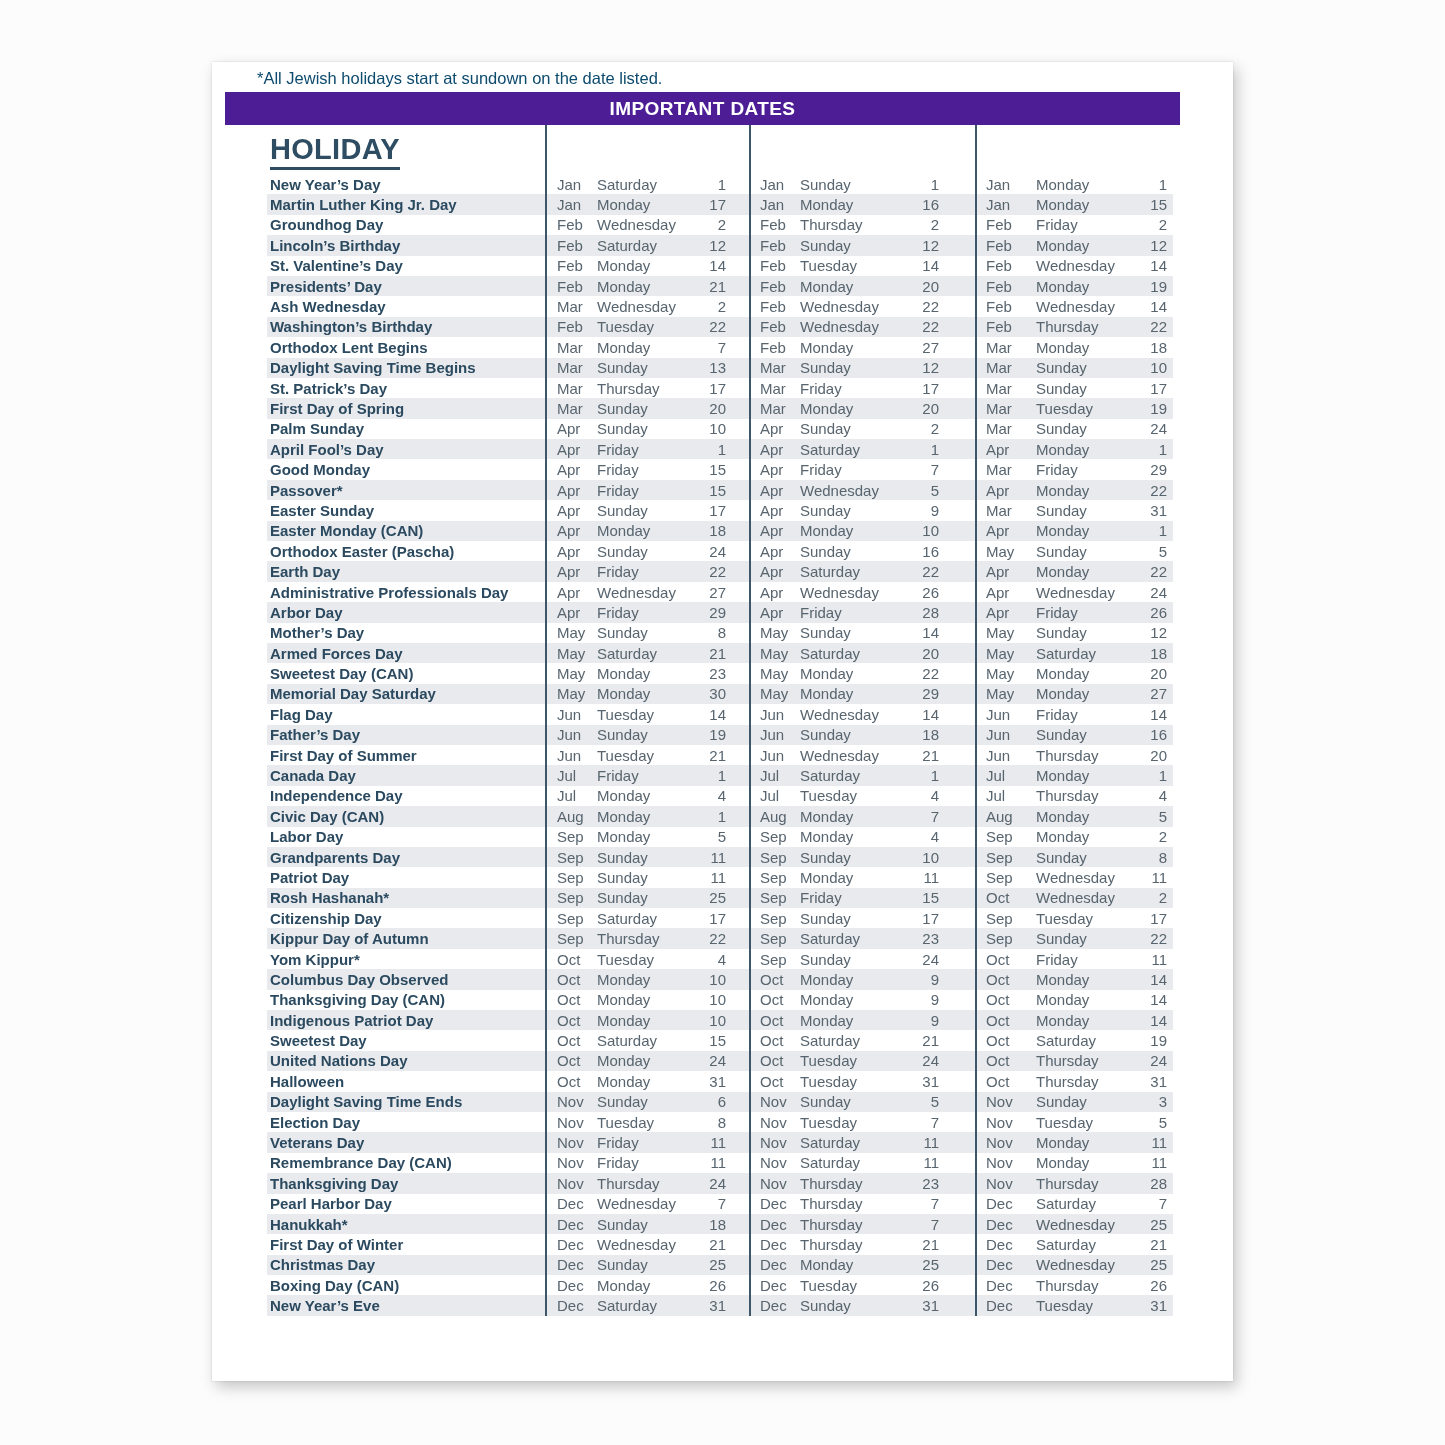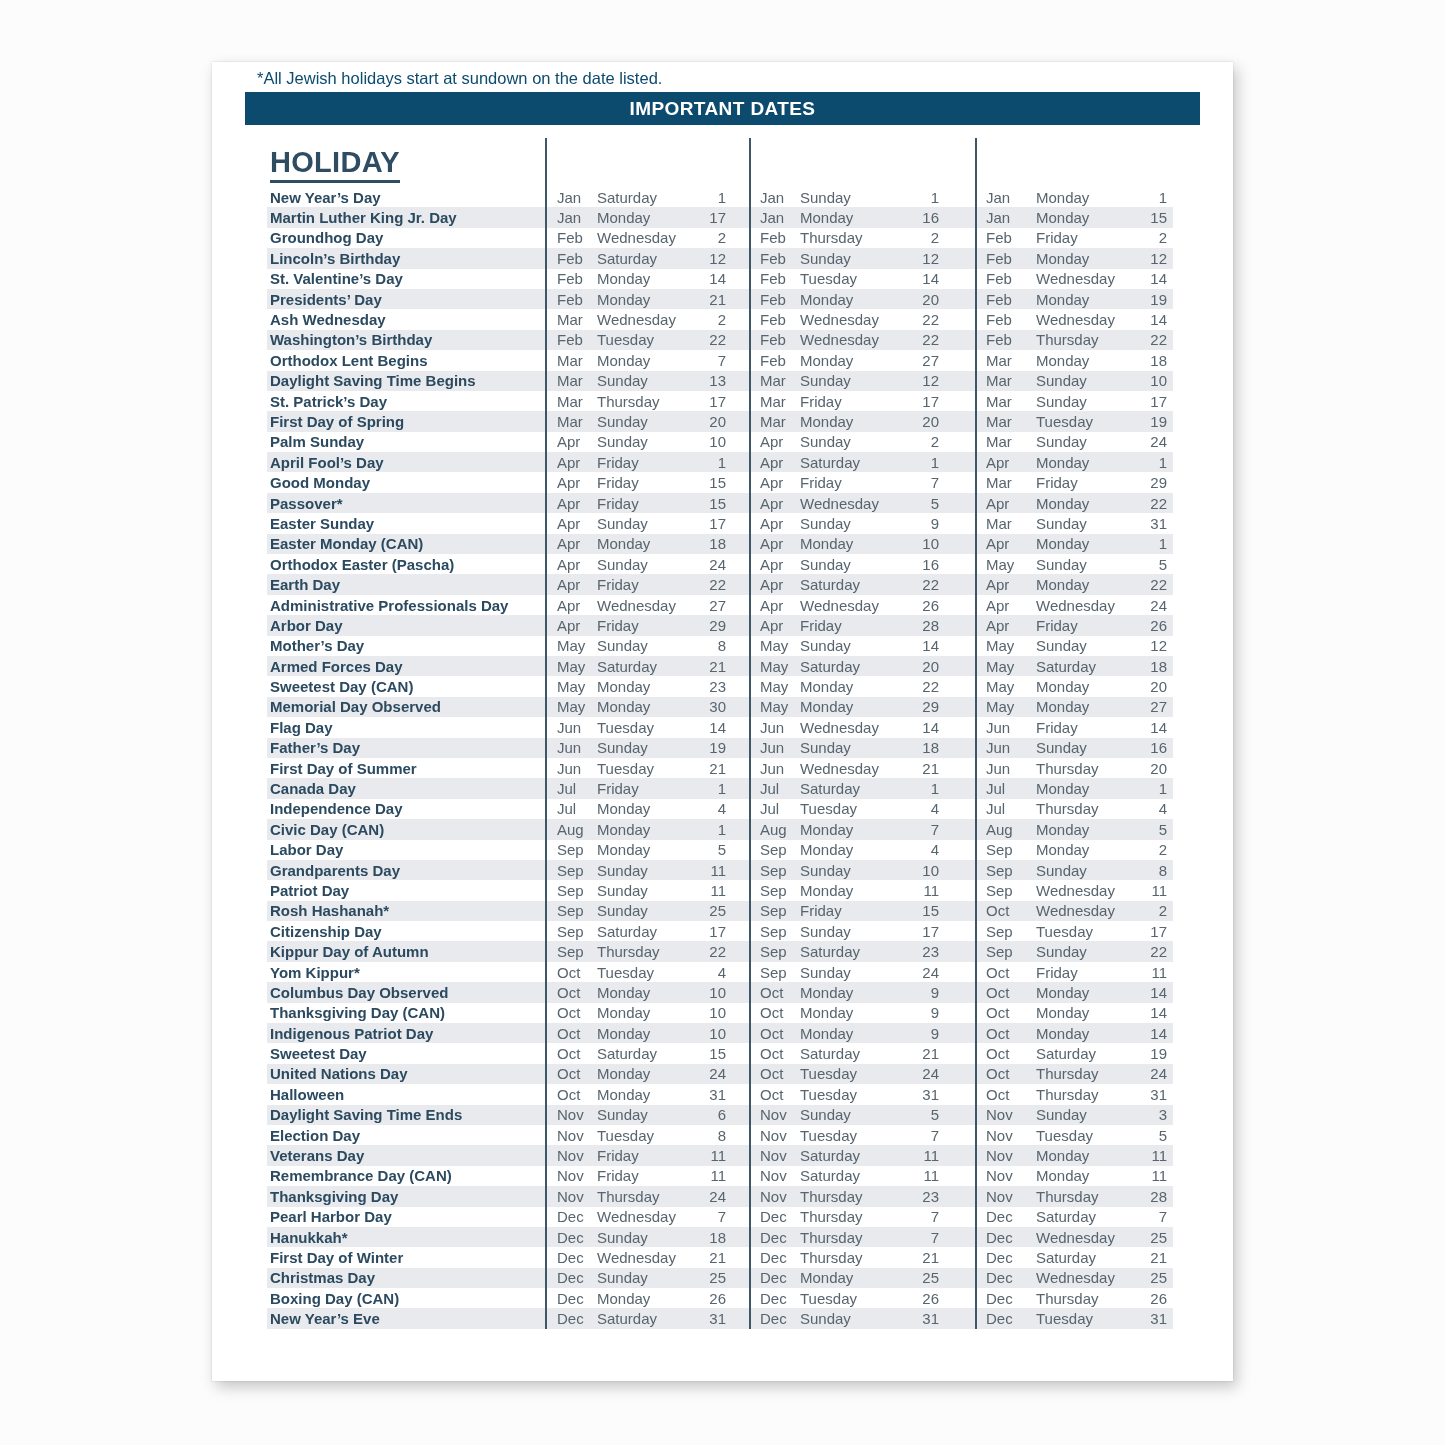--- a/index.html
+++ b/index.html
@@ -12,28 +12,28 @@
   }
   .page {
     position:absolute; left:212px; top:62px;
     width:1021px; height:1319px;
     background:#ffffff;
     box-shadow: 4px 6px 14px rgba(0,0,0,0.22), 0 0 2px rgba(0,0,0,0.15);
   }
   .bar {
     position:absolute; left:13px; top:30px;
     width:955px; height:33px;
-    background:#0c4a6e;
-    display:flex; align-items:center; justify-content:center;margin-left:20px;
+    background:#4c1d95;
+    display:flex; align-items:center; justify-content:center;
   }
   .bar-title {
     color:#ffffff; font-weight:bold; font-size:19px; letter-spacing:0.4px;
   }
   .table-area {
-    position:absolute; left:13px; top:74px; width:955px;
+    position:absolute; left:13px; top:61px; width:955px;
   }
   .divider {
     position:absolute; top:2px; width:2px; height:1191px;
     background:#3d5668; z-index:3;
   }
   .d1 { left:320px; } .d2 { left:524px; } .d3 { left:750px; }
   .title-row {
     height:51px; display:flex; align-items:flex-end;
     padding-left:45px; box-sizing:border-box;
   }
@@ -557,21 +557,21 @@
       <span class="num">22</span>
     </div>
     <div class="cell c3">
       <span class="month">May</span>
       <span class="weekday">Monday</span>
       <span class="num">20</span>
     </div>
   </div>
 
   <div class="row">
-    <div class="name">Memorial Day Observed</div>
+    <div class="name">Memorial Day Saturday</div>
     <div class="cell c1">
       <span class="month">May</span>
       <span class="weekday">Monday</span>
       <span class="num">30</span>
     </div>
     <div class="cell c2">
       <span class="month">May</span>
       <span class="weekday">Monday</span>
       <span class="num">29</span>
     </div>

